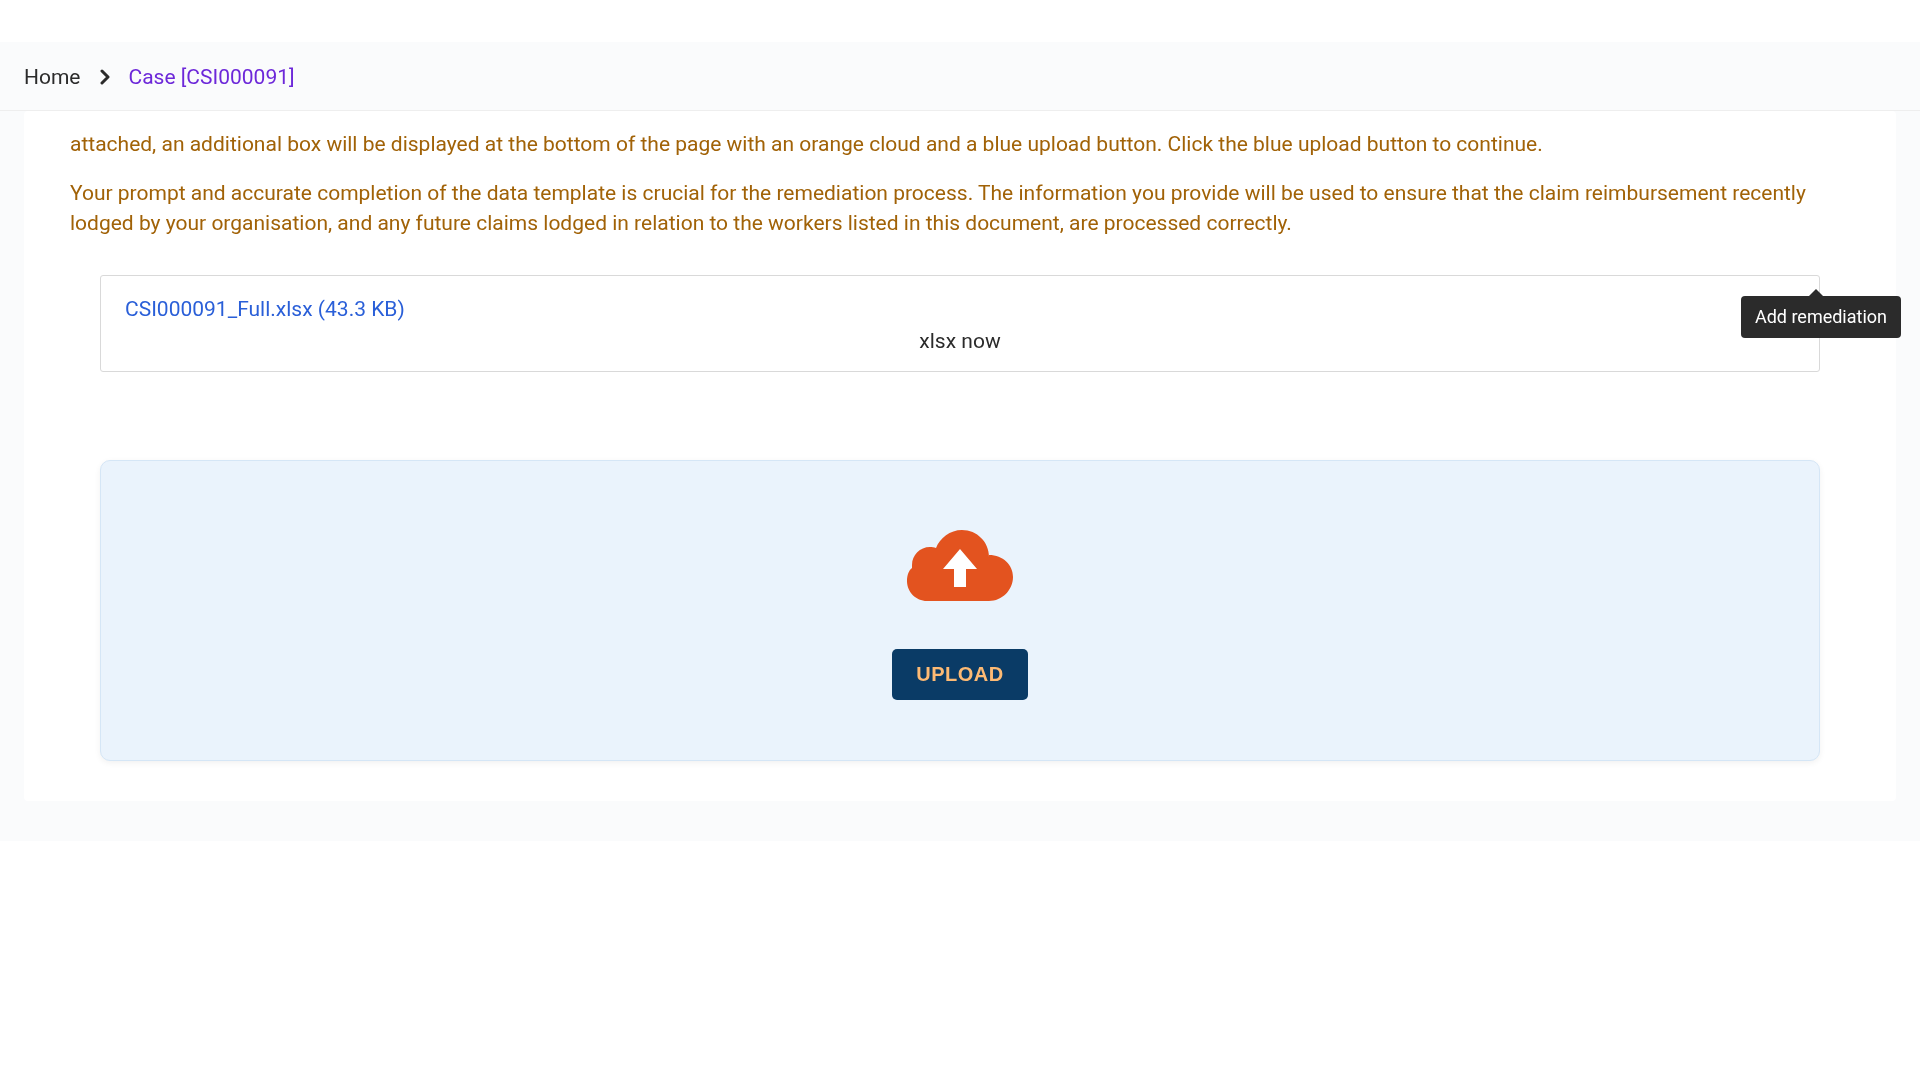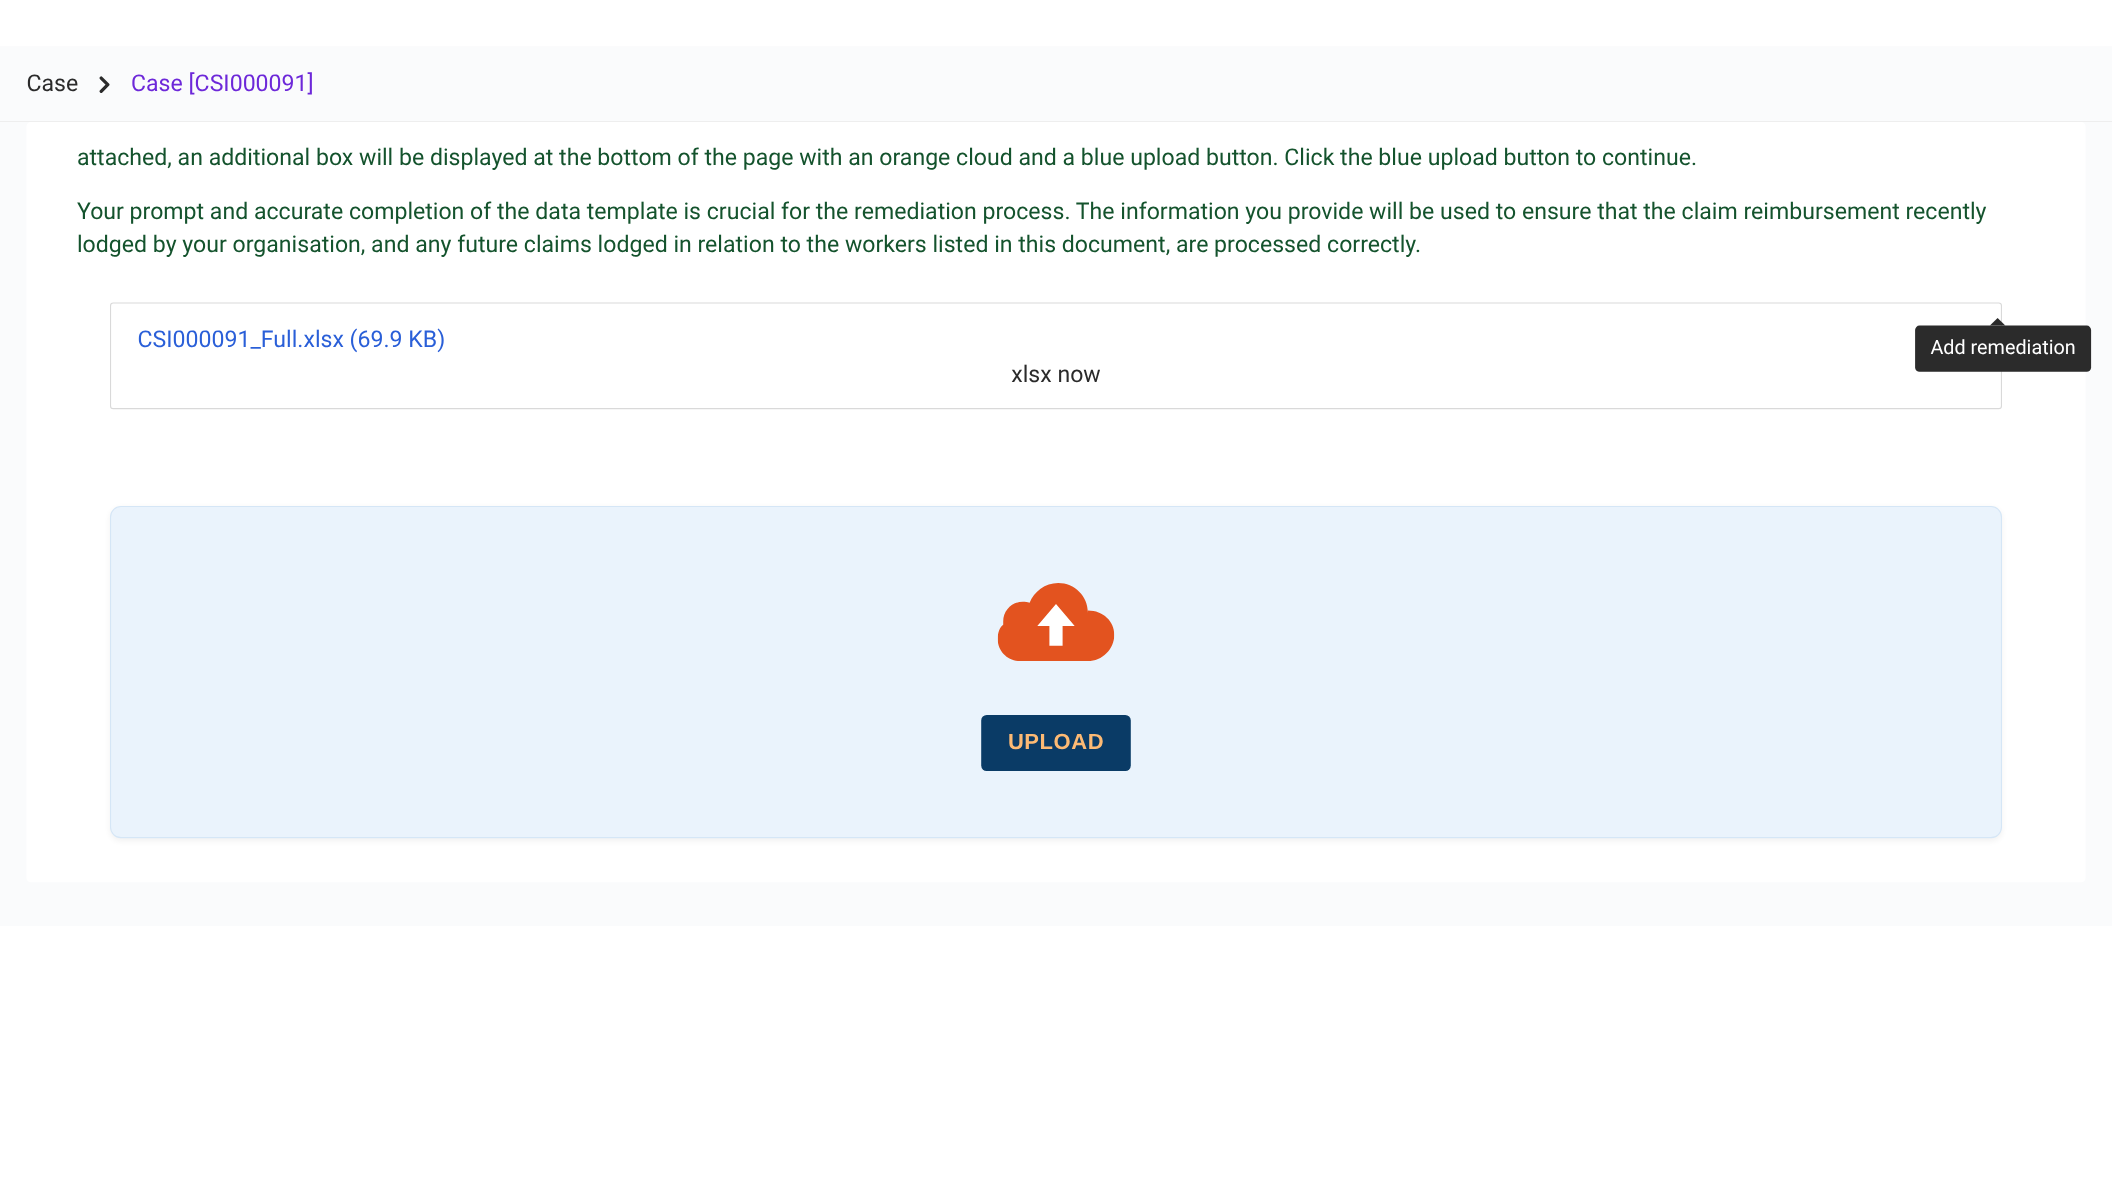--- a/index.html
+++ b/index.html
@@ -45,21 +45,21 @@
   .content-card {
     background: #ffffff;
     padding: 0 46px 40px 46px;
     border-radius: 4px;
     position: relative;
   }
   .body-text {
     font-size: 21px;
     line-height: 1.45;
     margin-bottom: 18px;
-    color: #14532d;
+    color: #a16207;
   }
   .body-text.cut {
     
     margin-top: 0;
     padding-top: 0;
   }
   .cut-mask {
     height: 18px;
     overflow: hidden;
     position: relative;
@@ -131,41 +131,41 @@
   .top-spacer {
     height: 0;
   }
 </style>
 </head>
 <body>
 
 <div class="top-spacer"></div>
 
 <nav class="breadcrumb">
-  <a href="#">Case</a>
+  <a href="#">Home</a>
   <span class="sep">
     <svg width="12" height="16" viewBox="0 0 12 16" fill="none">
       <path d="M3 2 L9 8 L3 14" stroke="#2b2b2b" stroke-width="3" stroke-linecap="round" stroke-linejoin="round"></path>
     </svg>
   </span>
   <span class="current">Case [CSI000091]</span>
 </nav>
 
 <div class="content-wrap">
   <div class="content-card">
 
     <div class="cut-mask">
       
     </div>
     <p class="body-text cut">attached, an additional box will be displayed at the bottom of the page with an orange cloud and a blue upload button. Click the blue upload button to continue.</p>
 
     <p class="body-text">Your prompt and accurate completion of the data template is crucial for the remediation process. The information you provide will be used to ensure that the claim reimbursement recently lodged by your organisation, and any future claims lodged in relation to the workers listed in this document, are processed correctly.</p>
 
     <div class="attachment-box">
-      <a href="#" class="attachment-link">CSI000091_Full.xlsx (69.9 KB)</a>
+      <a href="#" class="attachment-link">CSI000091_Full.xlsx (43.3 KB)</a>
       <div class="attachment-time">xlsx now</div>
 
       <div class="tooltip">Add remediation</div>
     </div>
 
     <div class="upload-panel">
       <span class="cloud-icon">
         <svg width="106" height="82" viewBox="0 0 106 82">
           <path d="M82 32c0-15-12-27-27-27-12 0-22 8-26 18-2-1-4-1-6-1-10 0-18 8-18 18 0 1 0 2 0 3C2 45 0 50 0 56c0 11 9 20 20 20h62c13 0 24-11 24-24 0-12-10-22-24-22z" fill="#e3531f"></path>
           <path d="M53 24 L70 44 L59 44 L59 62 L47 62 L47 44 L36 44 Z" fill="#ffffff"></path>

